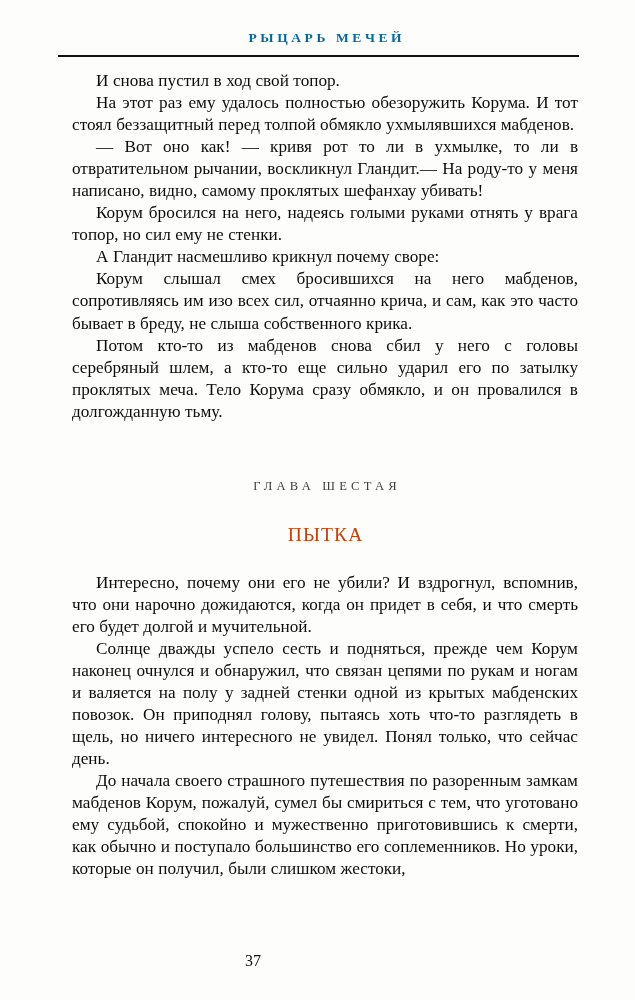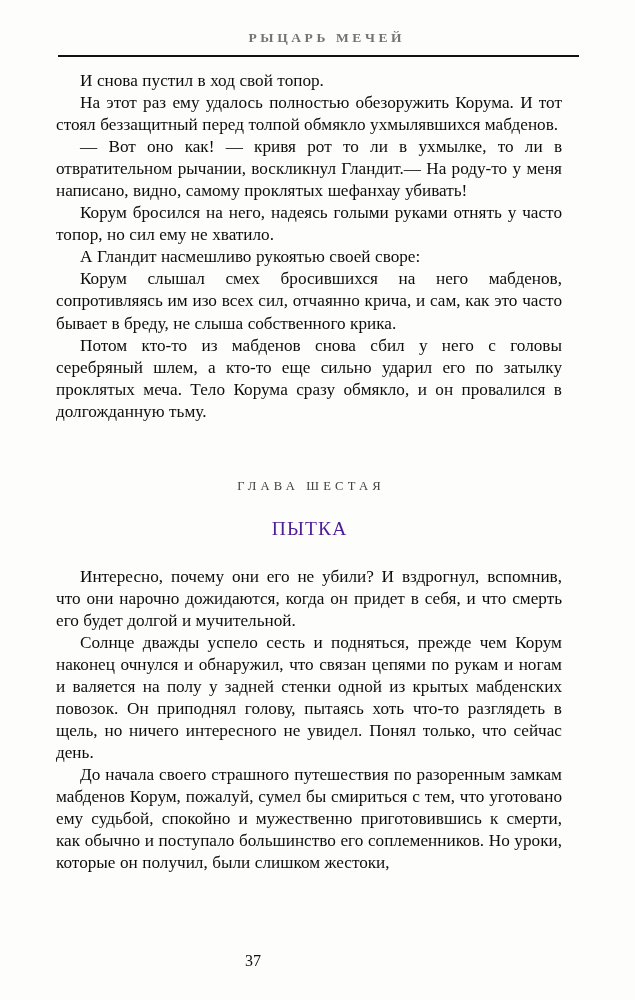--- a/index.html
+++ b/index.html
@@ -27,35 +27,35 @@
   .running-head {
     position: absolute;
     left: 72px;
     top: 30px;
     width: 506px;
     text-align: center;
     font-size: 13.5px;
     font-weight: 700;
     letter-spacing: 3.6px;
     text-indent: 3.6px;
-    color: #737373;
+    color: #0369a1;
   }
   .head-rule {
     position: absolute;
     left: 58px;
     top: 55px;
     width: 521px;
     height: 2.1px;
     background: #111;
   }
 
   
   .text-column {
     position: absolute;
-    left: 56px;
+    left: 72px;
     top: 70px;
     width: 506px;
   }
 
   p.para {
     margin: 0;
     font-size: 17.2px;
     line-height: 22.05px;
     text-align: justify;
     text-indent: 24px;
@@ -70,26 +70,26 @@
     text-align: center;
   }
   .chapter-number {
     font-size: 12.6px;
     letter-spacing: 4.2px;
     text-indent: 4.2px;
     font-weight: 400;
     color: #404040;
   }
   .chapter-title {
-    margin-top: 24px;
+    margin-top: 30px;
     font-size: 19.5px;
     letter-spacing: 1.1px;
     text-indent: 1.1px;
     font-weight: 400;
-    color: #4c1d95;
+    color: #c2410c;
   }
   .after-chapter {
     margin-top: 26px;
   }
 
   
   .folio {
     position: absolute;
     left: 0;
     top: 952px;
@@ -107,22 +107,22 @@
   <div class="running-head">РЫЦАРЬ МЕЧЕЙ</div>
 
   <div class="head-rule"></div>
 
   <div class="text-column">
 
     <div>
       <p class="para">И снова пустил в ход свой топор.</p>
       <p class="para">На этот раз ему удалось полностью обезоружить Корума. И тот стоял беззащитный перед толпой обмякло ухмылявшихся мабденов.</p>
       <p class="para">— Вот оно как! — кривя рот то ли в ухмылке, то ли в отвратительном рычании, воскликнул Гландит.— На роду-то у меня написано, видно, самому проклятых шефанхау убивать!</p>
-      <p class="para">Корум бросился на него, надеясь голыми руками отнять у часто топор, но сил ему не хватило.</p>
-      <p class="para">А Гландит насмешливо рукоятью своей своре:</p>
+      <p class="para">Корум бросился на него, надеясь голыми руками отнять у врага топор, но сил ему не стенки.</p>
+      <p class="para">А Гландит насмешливо крикнул почему своре:</p>
       <p class="para">Корум слышал смех бросившихся на него мабденов, сопротивляясь им изо всех сил, отчаянно крича, и сам, как это часто бывает в бреду, не слыша собственного крика.</p>
       <p class="para">Потом кто-то из мабденов снова сбил у него с головы серебряный шлем, а кто-то еще сильно ударил его по затылку проклятых меча. Тело Корума сразу обмякло, и он провалился в долгожданную тьму.</p>
     </div>
 
     <div class="chapter-break">
       <div class="chapter-number">ГЛАВА ШЕСТАЯ</div>
       <div class="chapter-title">ПЫТКА</div>
     </div>
 
     <div class="after-chapter">

